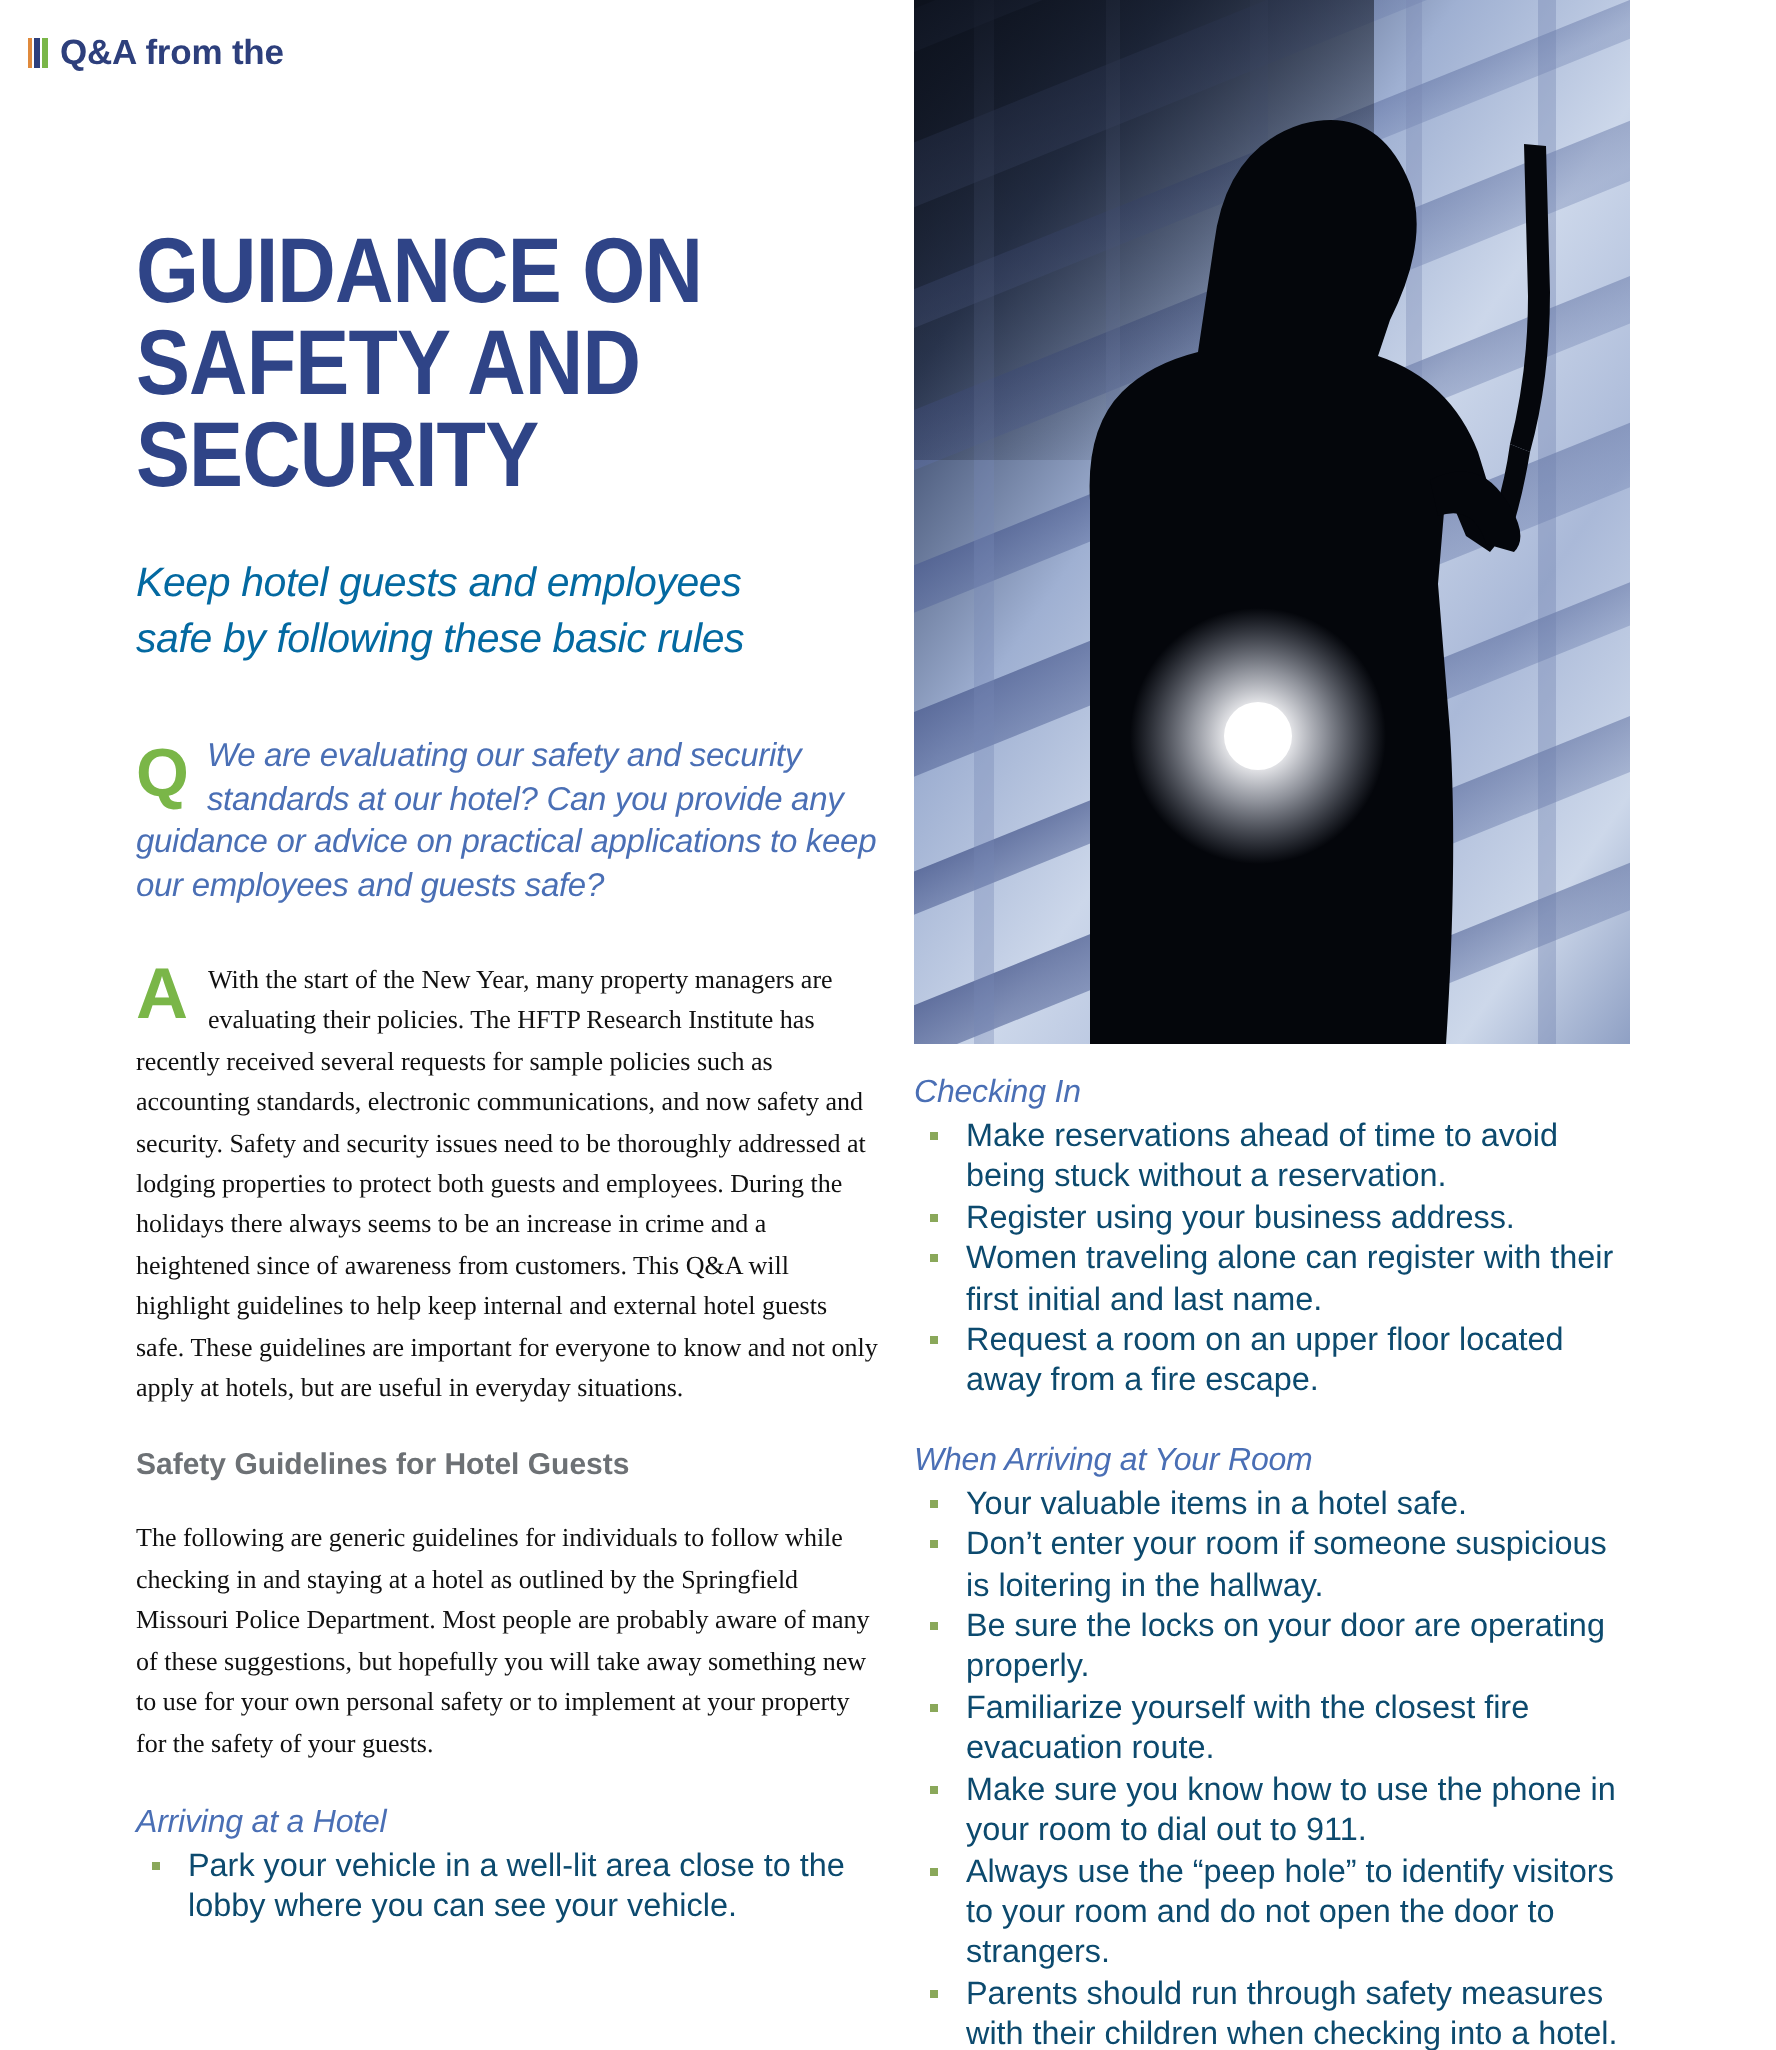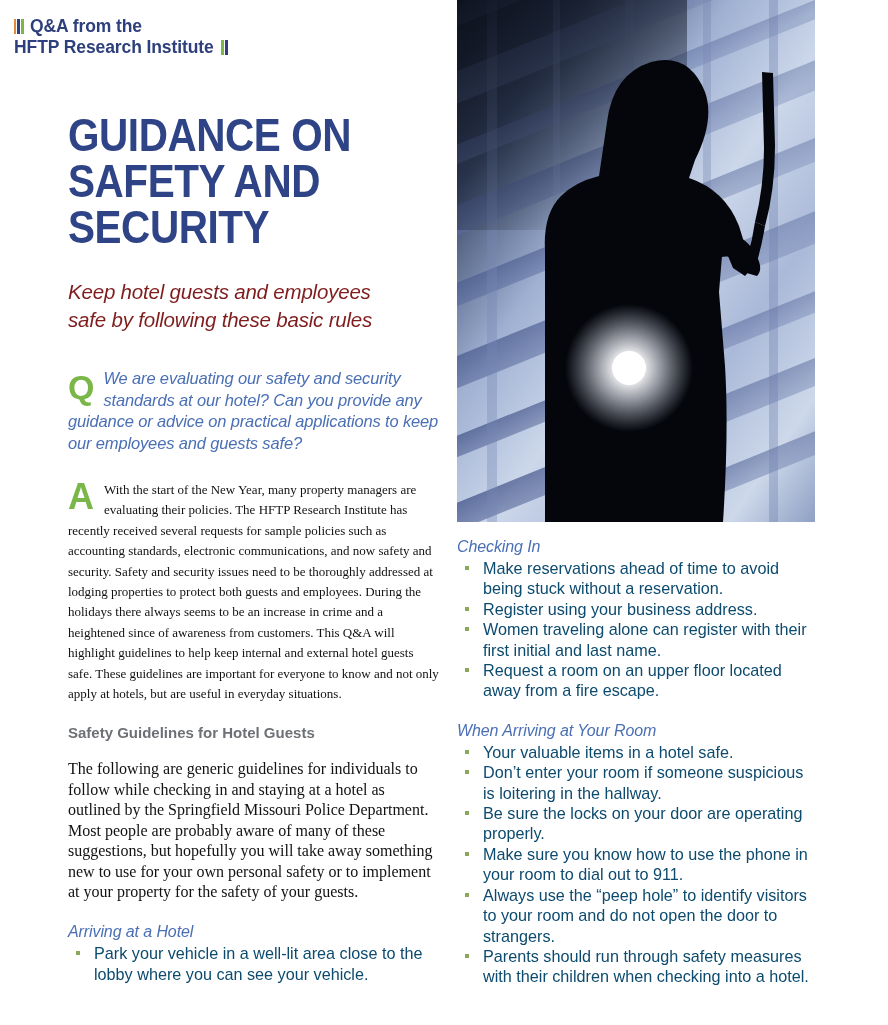--- a/index.html
+++ b/index.html
@@ -84,21 +84,21 @@
     transform: scaleX(0.88);
     transform-origin: left top;
     white-space: pre-line;
   }
 
   .deck {
     font-family: "Liberation Sans", sans-serif;
     font-style: italic;
     font-size: 20.5px;
     line-height: 28px;
-    color: #7f1d1d;
+    color: #0369a1;
     margin-top: 28px;
     white-space: pre-line;
     letter-spacing: -0.2px;
   }
 
   
   .qa-block { margin-top: 34px; position: relative; }
   .dropcap {
     float: left;
     font-family: "Liberation Sans", sans-serif;
@@ -132,21 +132,21 @@
   .subhead {
     font-family: "Liberation Sans", sans-serif;
     font-weight: bold;
     font-size: 15px;
     color: #6d7175;
     margin-top: 20px;
     margin-bottom: 18px;
   }
   .body-para {
     font-family: "Liberation Serif", serif;
-    font-size: 16px;
+    font-size: 13px;
     line-height: 20.4px;
     color: #111111;
   }
 
   .list-head {
     font-family: "Liberation Sans", sans-serif;
     font-style: italic;
     font-size: 16px;
     color: #4a6fb5;
     margin-top: 21px;
@@ -195,27 +195,20 @@
 <div class="page">
 
   <div class="masthead">
     <div class="masthead-line">
       <span class="bars pre">
         <span class="bar orange"></span>
           <span class="bar blue"></span>
           <span class="bar green"></span>
       </span>
       <span class="mast-text">Q&amp;A from the</span>
-    </div>
-    <div class="masthead-line">
-      <span class="mast-text">HFTP Research Institute</span>
-      <span class="bars post">
-        <span class="bar green"></span>
-          <span class="bar blue"></span>
-      </span>
     </div>
   </div>
 
   <div class="photo">
     <svg viewBox="0 0 358 522" preserveAspectRatio="none">
       <defs>
         <linearGradient id="blindBase" x1="0" y1="0" x2="1" y2="1">
           <stop offset="0%" stop-color="#1b2233"></stop>
           <stop offset="18%" stop-color="#3b4a6b"></stop>
           <stop offset="38%" stop-color="#9fb0d2"></stop>
@@ -330,20 +323,21 @@
       <li>Register using your business address.</li>
       <li>Women traveling alone can register with their first initial and last name.</li>
       <li>Request a room on an upper floor located away from a fire escape.</li>
     </ul>
 
     <div class="list-head">When Arriving at Your Room</div>
     <ul class="bullets">
       <li>Your valuable items in a hotel safe.</li>
       <li>Don’t enter your room if someone suspicious is loitering in the hallway.</li>
       <li>Be sure the locks on your door are operating properly.</li>
+      <li>Familiarize yourself with the closest fire evacuation route.</li>
       <li>Make sure you know how to use the phone in your room to dial out to 911.</li>
       <li>Always use the “peep hole” to identify visitors to your room and do not open the door to strangers.</li>
       <li>Parents should run through safety measures with their children when checking into a hotel.</li>
     </ul>
 
   </div>
 
 </div>
 
 </body></html>

